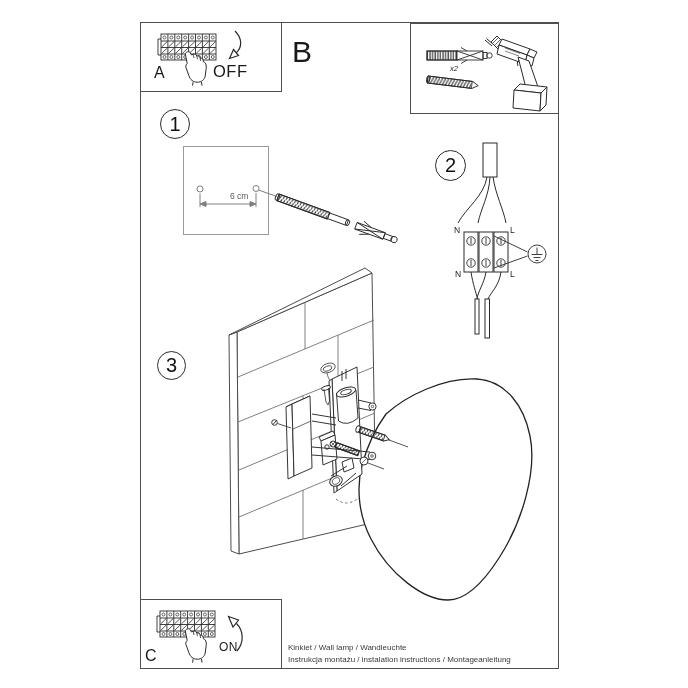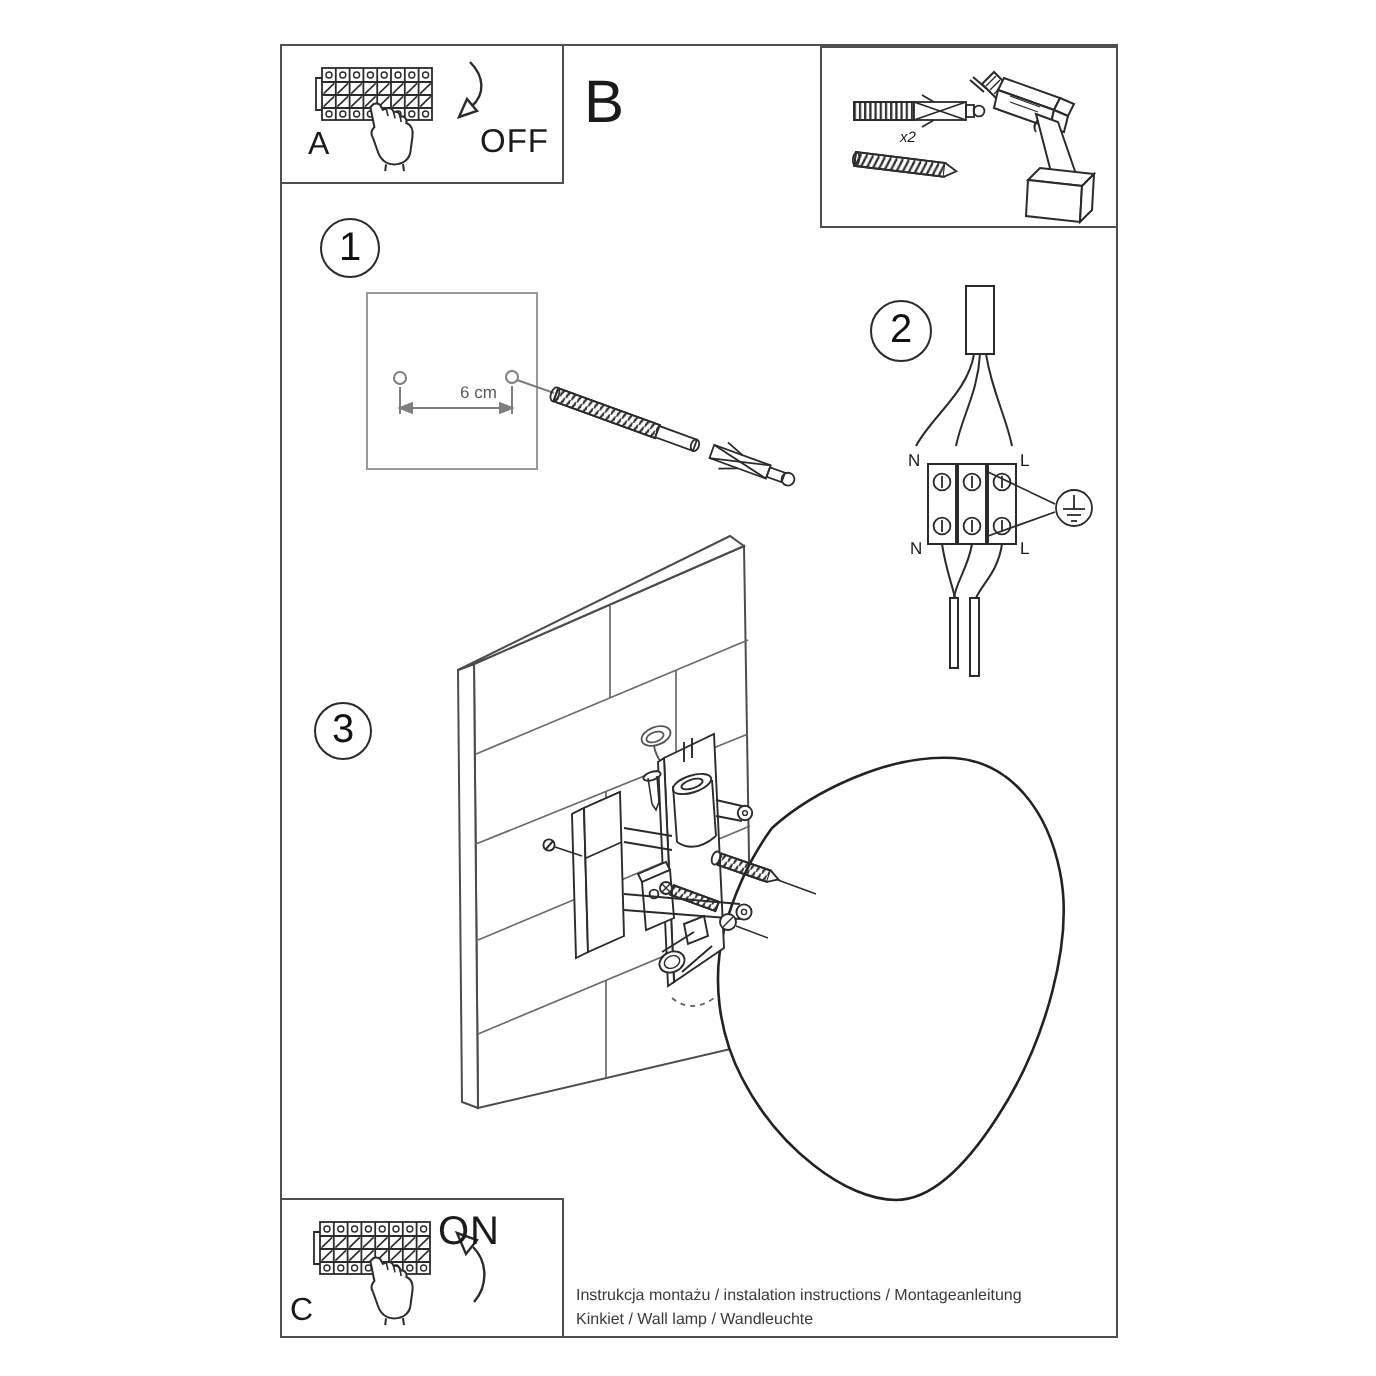--- a/index.html
+++ b/index.html
@@ -305,42 +305,42 @@
         <ellipse cx="336" cy="481" rx="6.5" ry="5" transform="rotate(-25 336 481)"></ellipse>
         <ellipse cx="336" cy="481" rx="4" ry="3" transform="rotate(-25 336 481)" fill="none" stroke-width="0.7"></ellipse>
       </g>
       <path d="M336 499 Q346 507 357 499" fill="none" stroke="#666" stroke-width="0.9" stroke-dasharray="2.5 2.5"></path>
     </g>
   </svg>
 
   <span class="lbl txt" style="left:292px;top:37px;font-size:30px;font-weight:400;">B</span>
 
   <span class="lbl txt" style="left:154px;top:65px;font-size:16px;">A</span>
-  <span class="lbl txt" style="left:240px;top:63px;font-size:16.5px;letter-spacing:0.5px;text-align:right;">OFF</span>
+  <span class="lbl txt" style="left:213px;top:63px;font-size:16.5px;letter-spacing:0.5px;text-align:right;">OFF</span>
 
   <span class="lbl txt" style="left:450px;top:65px;font-size:7.5px;font-style:italic;">x2</span>
 
   <span class="lbl txt" style="left:145px;top:648px;font-size:16px;">C</span>
-  <span class="lbl txt" style="left:219px;top:606px;font-size:20px;letter-spacing:0.5px;">ON</span>
+  <span class="lbl txt" style="left:219px;top:641px;font-size:12px;letter-spacing:0.5px;">ON</span>
 
   <div class="circled txt" style="left:160px;top:109px;width:30px;height:30px;">
       <span>1</span>
     </div>
   <div class="circled txt" style="left:435px;top:150px;width:31px;height:31px;">
       <span>2</span>
     </div>
   <div class="circled txt" style="left:157px;top:351px;width:29px;height:29px;">
       <span>3</span>
     </div>
 
   <span class="lbl txt" style="left:230px;top:192px;font-size:8.5px;color:#5a5a5a;">6 cm</span>
 
   <span class="lbl txt" style="left:454px;top:226px;font-size:8.5px;">N</span>
   <span class="lbl txt" style="left:510px;top:226px;font-size:8.5px;">L</span>
   <span class="lbl txt" style="left:455px;top:270px;font-size:8.5px;">N</span>
   <span class="lbl txt" style="left:510px;top:270px;font-size:8.5px;">L</span>
 
   <div class="abs txt" style="left:288px;top:642px;font-size:8px;line-height:11.5px;color:#3a3a3a;">
+    <div>Kinkiet / Wall lamp / Wandleuchte</div>
     <div>Instrukcja montażu / instalation instructions / Montageanleitung</div>
-    <div>Kinkiet / Wall lamp / Wandleuchte</div>
   </div>
 
 </div>
 
 </body></html>

